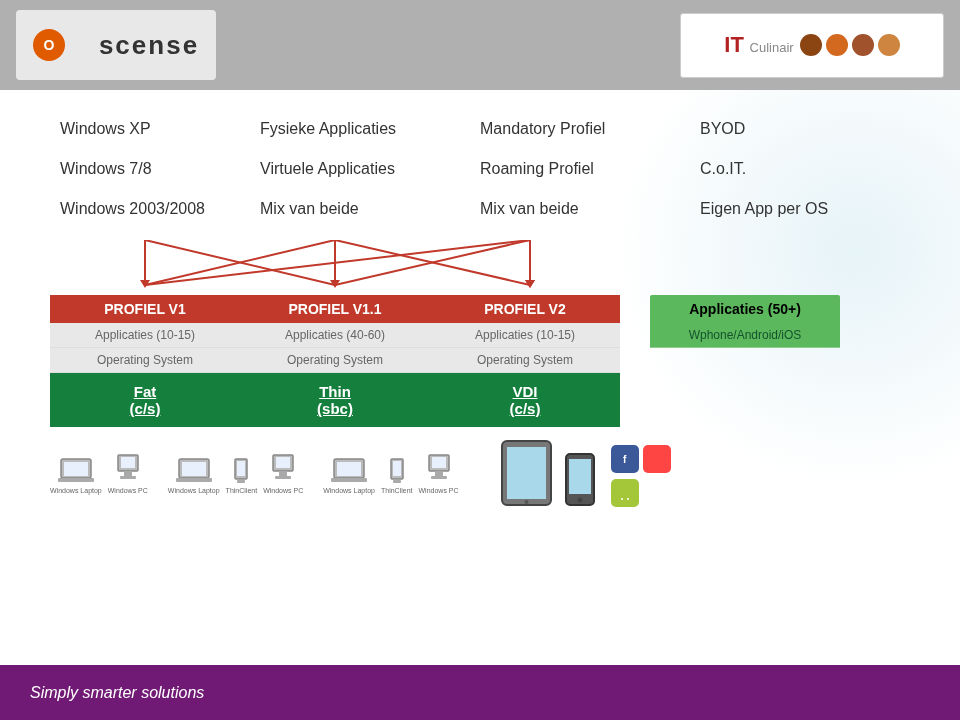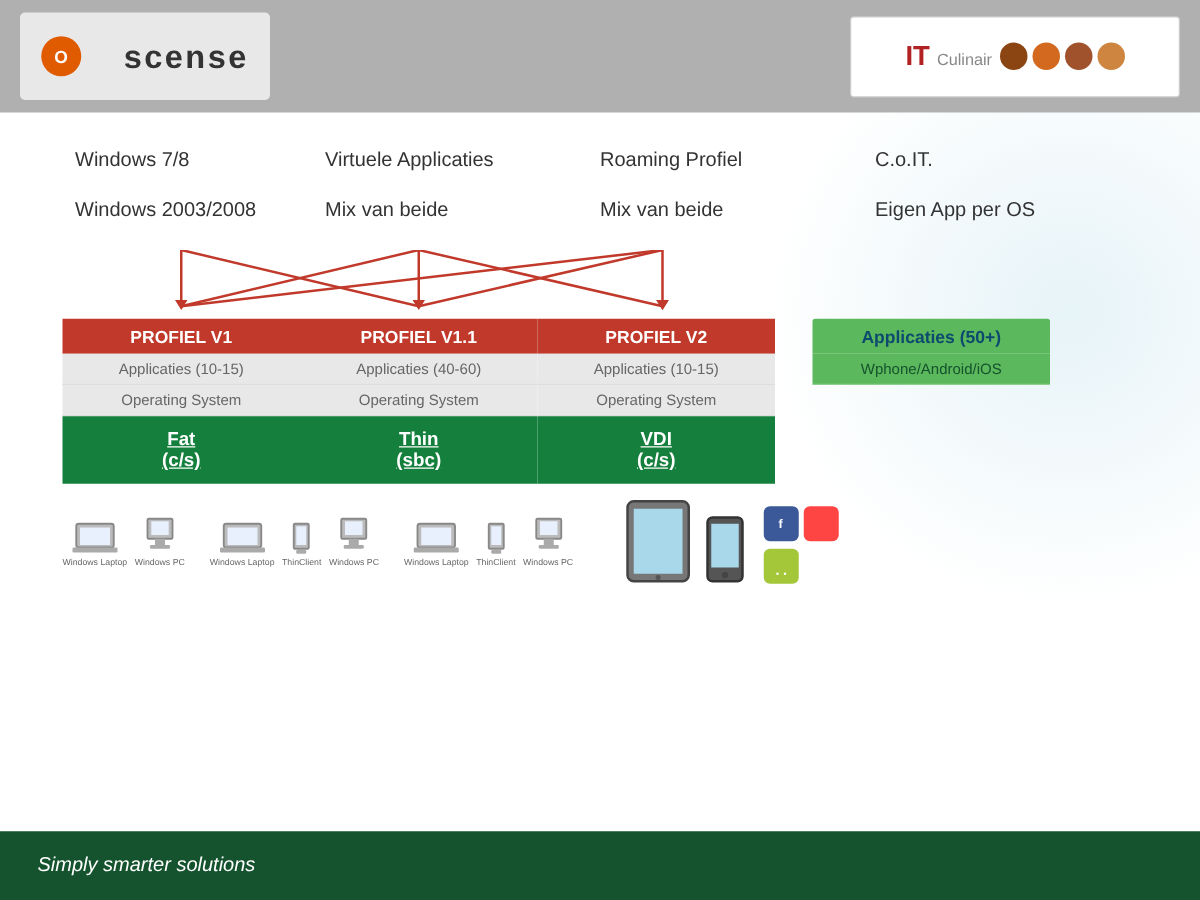--- a/index.html
+++ b/index.html
@@ -147,21 +147,21 @@
       color: white;
       font-size: 15px;
       font-weight: bold;
       padding: 10px;
       text-align: center;
       text-decoration: underline;
     }
 
     .byod-row1 {
       background: #5cb85c;
-      color: #0c4a6e;
+      color: #000000;
       font-size: 12px;
       padding: 5px 10px;
       text-align: center;
     }
 
     .byod-row2 {
       background: #5cb85c;
       color: #14532d;
       font-size: 12px;
       padding: 5px 10px;
@@ -201,21 +201,21 @@
       gap: 2px;
     }
 
     
     .bottom-bar {
       position: absolute;
       bottom: 0;
       left: 0;
       right: 0;
       height: 55px;
-      background: #14532d;
+      background: #701a75;
       display: flex;
       align-items: center;
       padding: 0 30px;
     }
 
     .bottom-text {
       color: white;
       font-size: 16px;
       font-style: italic;
     }
@@ -258,20 +258,26 @@
         <span class="food-dot" style="background:#cd853f;"></span>
       </div>
     </div>
   </div>
 </div>
 
 <div class="bg-cloud"></div>
 
 <div class="main">
 
+  <div class="grid-row">
+    <div class="grid-cell">Windows XP</div>
+    <div class="grid-cell">Fysieke Applicaties</div>
+    <div class="grid-cell">Mandatory Profiel</div>
+    <div class="grid-cell">BYOD</div>
+  </div>
 
   <div class="grid-row">
     <div class="grid-cell">Windows 7/8</div>
     <div class="grid-cell">Virtuele Applicaties</div>
     <div class="grid-cell">Roaming Profiel</div>
     <div class="grid-cell">C.o.IT.</div>
   </div>
 
   <div class="grid-row">
     <div class="grid-cell">Windows 2003/2008</div>

